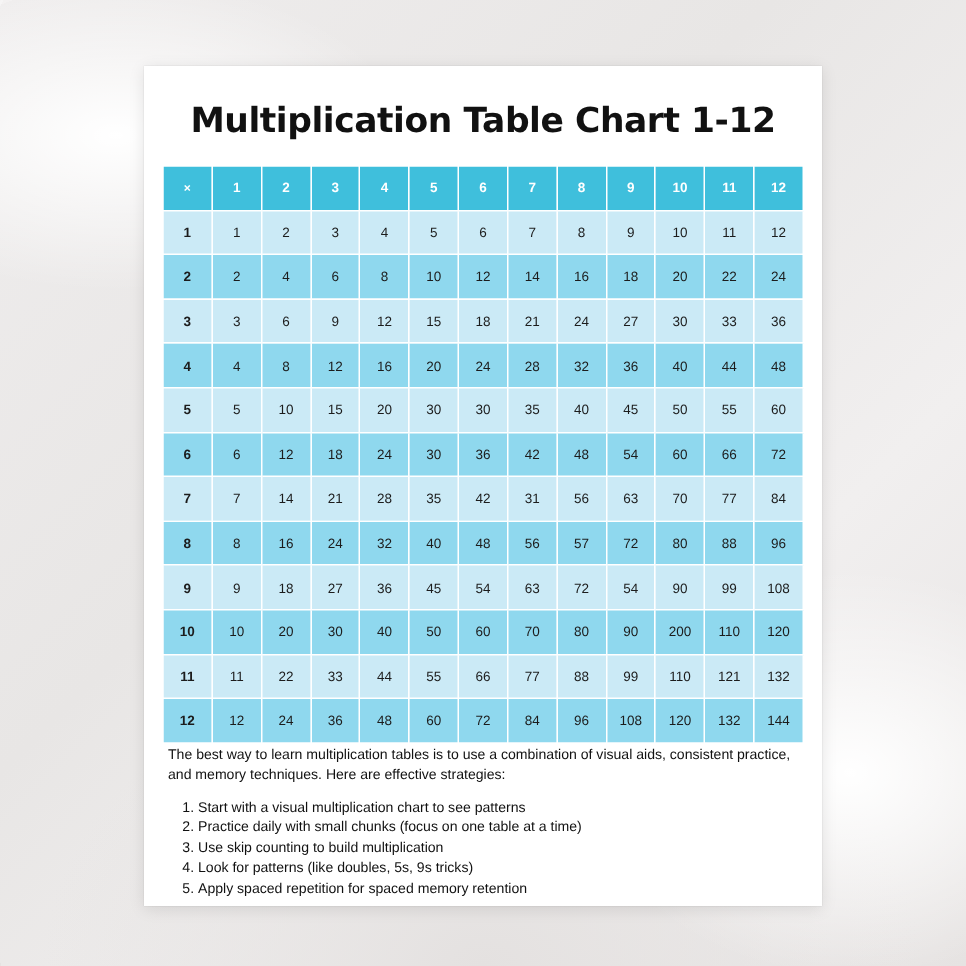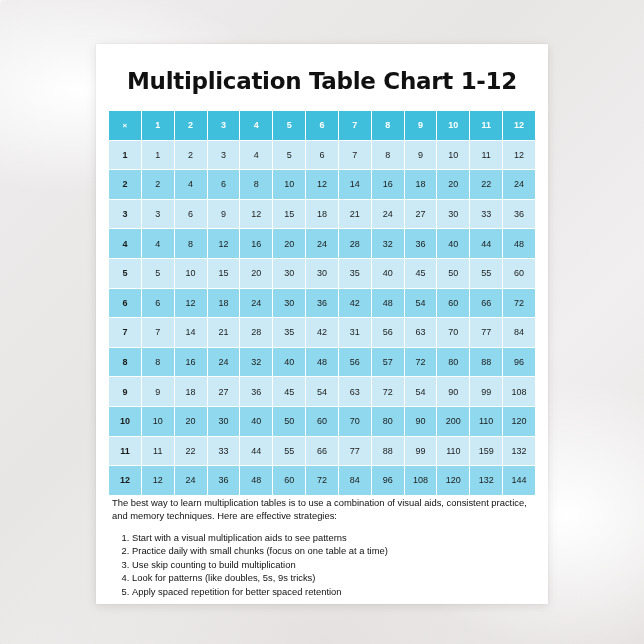--- a/index.html
+++ b/index.html
@@ -289,21 +289,21 @@
             <td>11</td>
             <td>22</td>
             <td>33</td>
             <td>44</td>
             <td>55</td>
             <td>66</td>
             <td>77</td>
             <td>88</td>
             <td>99</td>
             <td>110</td>
-            <td>159</td>
+            <td>121</td>
             <td>132</td>
           </tr>
           <tr class="dark">
             <td class="rowhead">12</td>
             <td>12</td>
             <td>24</td>
             <td>36</td>
             <td>48</td>
             <td>60</td>
             <td>72</td>
@@ -314,22 +314,22 @@
             <td>132</td>
             <td>144</td>
           </tr>
         </tbody>
     </table>
   </div>
 
   <div class="body-text">
     <p>The best way to learn multiplication tables is to use a combination of visual aids, consistent practice, and memory techniques. Here are effective strategies:</p>
     <ol id="steps-list">
-        <li>Start with a visual multiplication aids to see patterns</li>
+        <li>Start with a visual multiplication chart to see patterns</li>
         <li>Practice daily with small chunks (focus on one table at a time)</li>
         <li>Use skip counting to build multiplication</li>
         <li>Look for patterns (like doubles, 5s, 9s tricks)</li>
-        <li>Apply spaced repetition for better spaced retention</li>
+        <li>Apply spaced repetition for spaced memory retention</li>
       </ol>
 
   </div>
 
 </div>
 
 </body></html>

